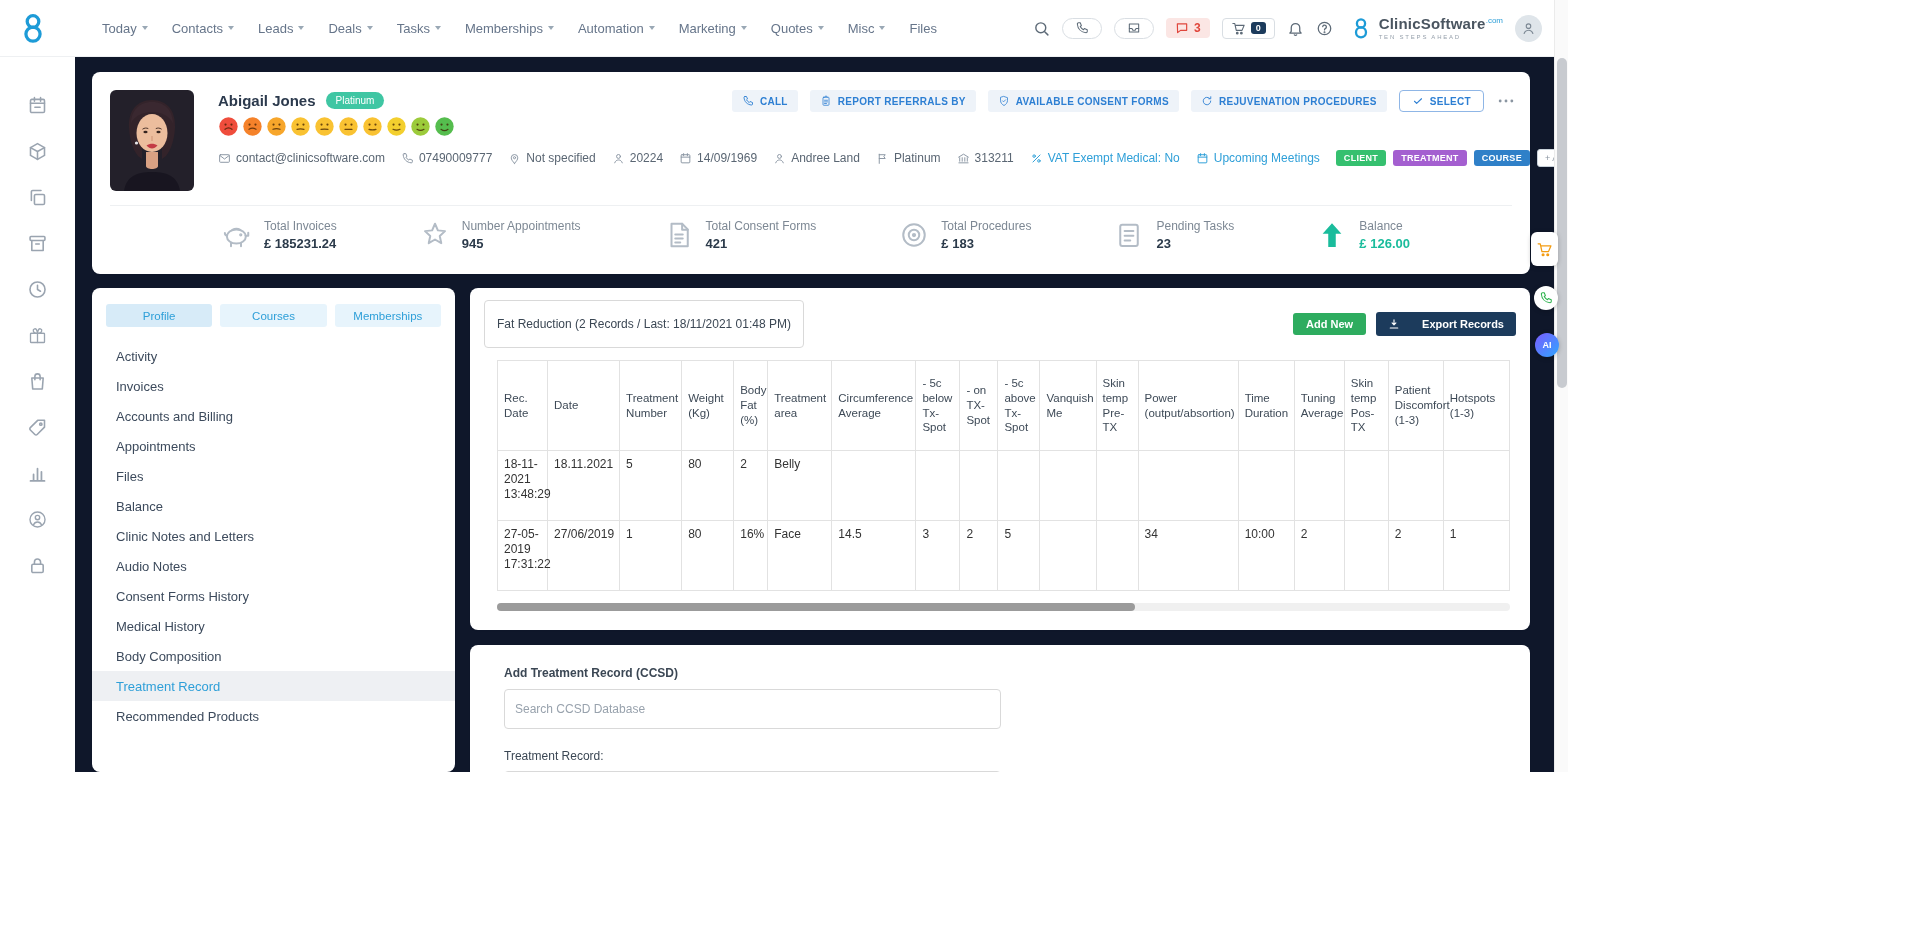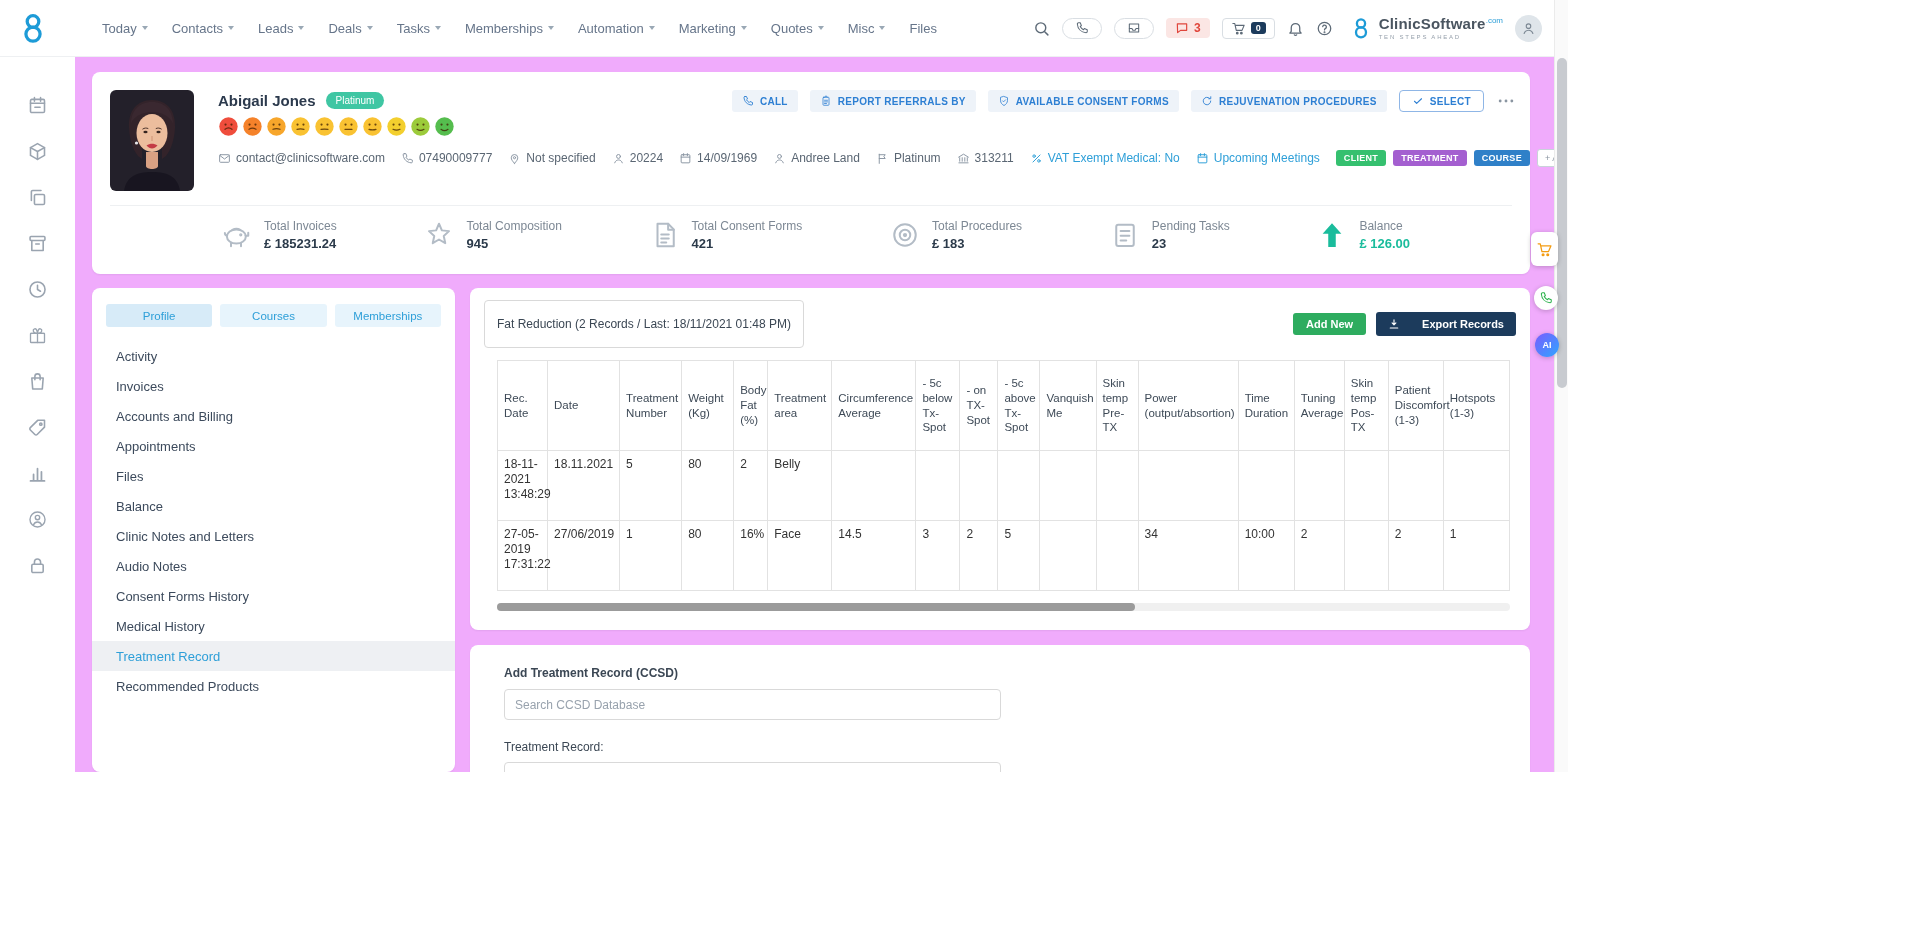--- a/index.html
+++ b/index.html
@@ -33,21 +33,21 @@
   .brand-tag{font-size:6px;letter-spacing:1.8px;color:#97a1ac;margin-top:2px}
   .avatar-btn{width:27px;height:27px;border-radius:50%;background:#dfe5ea;display:flex;align-items:center;justify-content:center;cursor:pointer}
   .avatar-btn .ic{width:15px;height:15px;color:#7c8894}
 
   
   .rail{position:absolute;left:0;top:57px;width:75px;height:715px;background:#fff;display:flex;flex-direction:column;align-items:center;padding-top:38px;gap:25px;z-index:5}
   .rail-btn{width:21px;height:21px;color:#9aa4b0;cursor:pointer}
   .rail-btn svg{width:100%;height:100%}
 
   
-  .content{position:absolute;left:75px;top:57px;width:1479px;height:715px;background:#f0abfc;overflow:hidden}
+  .content{position:absolute;left:75px;top:57px;width:1479px;height:715px;background:#0f172a;overflow:hidden}
   .card{position:absolute;background:#fff;border-radius:8px;box-shadow:0 1px 2px rgba(16,24,40,.06)}
 
   
   .patient-card{left:17px;top:15px;width:1438px;height:202px;padding:18px}
   .p-top{display:flex;gap:24px}
   .p-avatar{width:84px;height:101px;border-radius:6px;overflow:hidden;flex-shrink:0}
   .p-avatar svg{display:block;width:84px;height:101px}
   .name-row{display:flex;align-items:center;gap:10px;height:20px}
   .p-name{font-size:15px;font-weight:bold;color:#2c3a4d}
   .tier-pill{background:#3fc6a3;color:#fff;font-size:10px;padding:3px 10px;border-radius:9px}
@@ -98,21 +98,21 @@
   .table-wrap{margin:12px 20px 0 27px}
   table{border-collapse:collapse;table-layout:fixed;width:1013px;background:#fff}
   th{border:1px solid #e2e2e2;padding:5px 6px;font-size:11.5px;font-weight:normal;color:#3e4a57;text-align:left;vertical-align:middle;height:90px;line-height:1.3}
   td{border:1px solid #e2e2e2;padding:6px;font-size:12px;color:#333;vertical-align:top;height:70px;line-height:1.25}
   .hscroll{margin:12px 20px 0 27px;height:8px;background:#f0f0f0;border-radius:4px;position:relative}
   .hthumb{position:absolute;left:0;top:0;height:8px;width:63%;background:#9b9b9b;border-radius:4px;cursor:pointer}
 
   
   .add-card{left:395px;top:588px;width:1060px;height:176px;padding:21px 34px}
   .add-title{font-size:12px;font-weight:bold;color:#3b4754}
-  .ccsd-input{display:block;margin-top:9px;width:497px;height:31px;border:1px solid #d9d9d9;border-radius:4px;padding:0 10px;font-size:12px;color:#333;outline:none;font-family:"Liberation Sans",sans-serif}
+  .ccsd-input{display:block;margin-top:9px;width:497px;height:40px;border:1px solid #d9d9d9;border-radius:4px;padding:0 10px;font-size:12px;color:#333;outline:none;font-family:"Liberation Sans",sans-serif}
   .ccsd-input::placeholder{color:#98a2ad}
   .rec-label{margin-top:20px;font-size:12px;color:#3b4754}
   .rec-textarea{display:block;margin-top:8px;width:497px;height:60px;border:1px solid #d9d9d9;border-radius:4px;resize:none;outline:none;font-family:"Liberation Sans",sans-serif;padding:6px}
 
   
   .fab{position:absolute;z-index:20;display:flex;align-items:center;justify-content:center;box-shadow:0 1px 5px rgba(0,0,0,.22);cursor:pointer;background:#fff}
   .fab-cart{left:1531px;top:232px;width:27px;height:34px;border-radius:6px;color:#f39c12}
   .fab-cart .ic{width:17px;height:17px}
   .fab-wa{left:1534px;top:286px;width:24px;height:24px;border-radius:50%;color:#2bb24c}
   .fab-wa .ic{width:14px;height:14px}
@@ -553,21 +553,21 @@
               <div class="stat-value">£ 185231.24</div>
             </div>
           </div>
           <div class="stat">
             <span class="ic stat-ic">
               <svg viewBox="0 0 24 24" fill="none" stroke="currentColor" stroke-width="1.6" stroke-linecap="round" stroke-linejoin="round">
                 <path d="M12 3l2.3 5.3 5.7.6-4.2 3.9 1.2 5.7L12 15.6 7 18.5l1.2-5.7L4 8.9l5.7-.6z"></path>
               </svg>
             </span>
             <div class="stat-tx">
-              <div class="stat-label">Total Composition</div>
+              <div class="stat-label">Number Appointments</div>
               <div class="stat-value">945</div>
             </div>
           </div>
           <div class="stat">
             <span class="ic stat-ic">
               <svg viewBox="0 0 24 24" fill="none" stroke="currentColor" stroke-width="1.6" stroke-linecap="round" stroke-linejoin="round">
                 <path d="M6 3h8.5L19 7.5V21H6z"></path>
                 <path d="M14.5 3v4.8H19M9 11.5h6M9 14.8h6M9 18h4"></path>
               </svg>
             </span>
@@ -625,20 +625,21 @@
           <div class="p-list-item">Activity</div>
           <div class="p-list-item">Invoices</div>
           <div class="p-list-item">Accounts and Billing</div>
           <div class="p-list-item">Appointments</div>
           <div class="p-list-item">Files</div>
           <div class="p-list-item">Balance</div>
           <div class="p-list-item">Clinic Notes and Letters</div>
           <div class="p-list-item">Audio Notes</div>
           <div class="p-list-item">Consent Forms History</div>
           <div class="p-list-item">Medical History</div>
+          <div class="p-list-item">Body Composition</div>
           <div class="p-list-item active">Treatment Record</div>
           <div class="p-list-item">Recommended Products</div>
         </div>
     </section>
 
     <section class="card records-card">
       <div class="rec-head">
         <span class="rec-title-box">Fat Reduction (2 Records / Last: 18/11/2021 01:48 PM)</span>
         <span class="rec-spacer"></span>
         <span class="btn-add">Add New</span>

